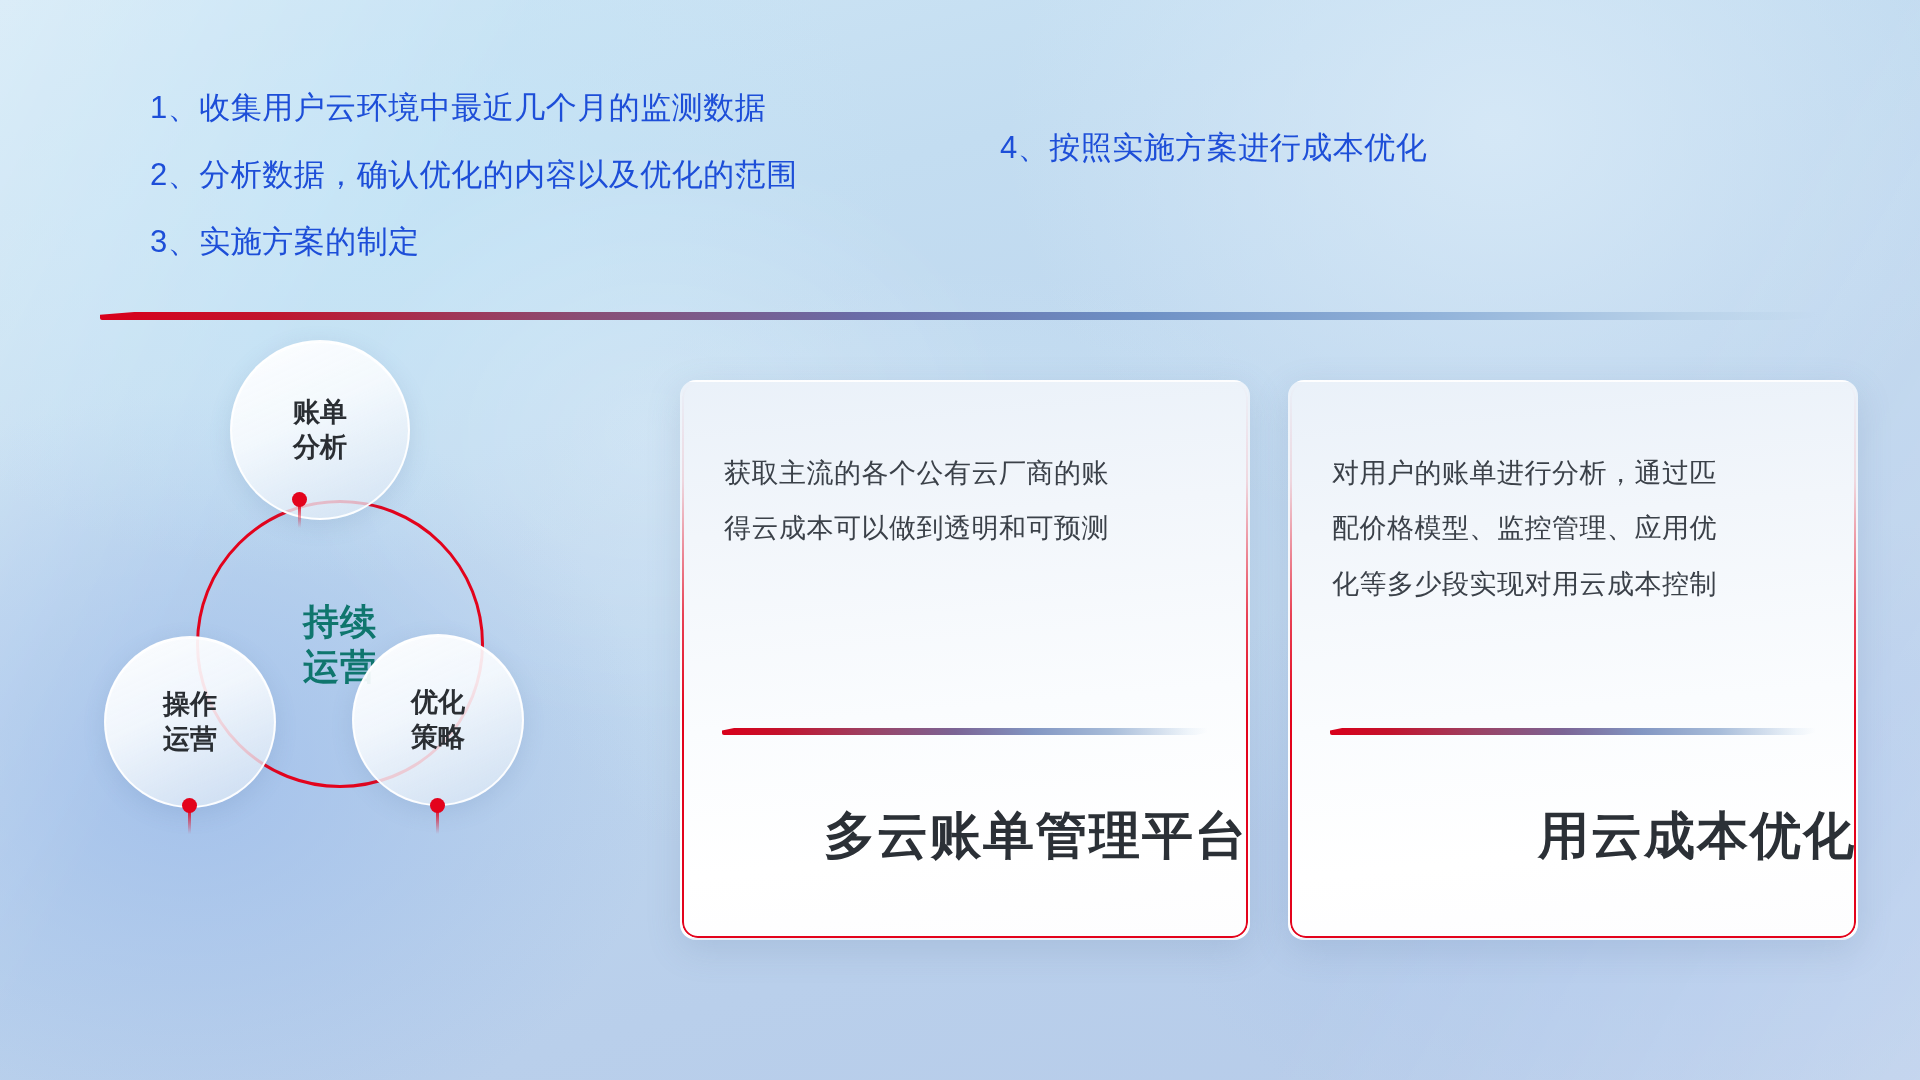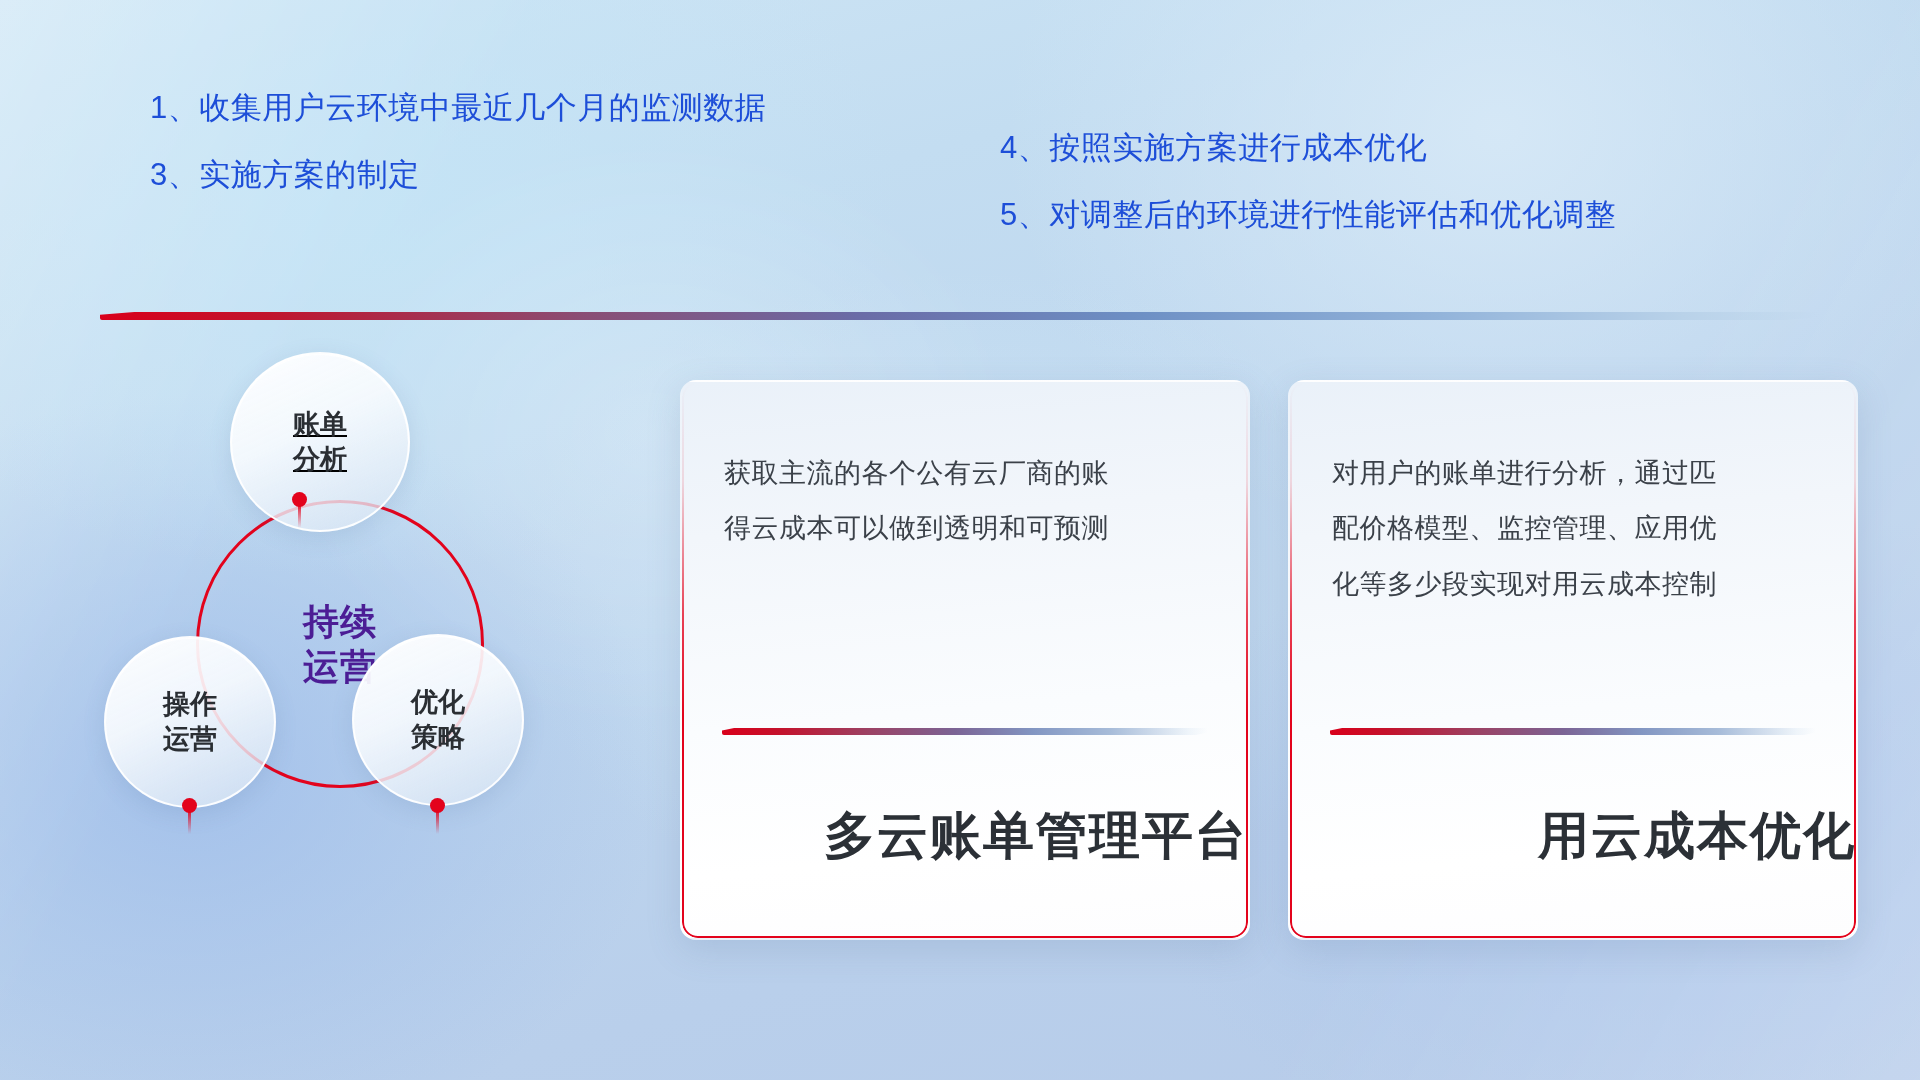--- a/index.html
+++ b/index.html
@@ -61,31 +61,31 @@
     background: transparent;
   }
   .ring.main { left: 106px; top: 160px; width: 288px; height: 288px; }
   .bubble {
     position: absolute; border-radius: 50%;
     background: linear-gradient(155deg, rgba(255,255,255,0.96) 0%, rgba(248,251,254,0.9) 42%, rgba(214,228,243,0.72) 100%);
     border: 2px solid rgba(255,255,255,0.92);
     box-shadow: 0 6px 22px rgba(90,120,160,0.16), inset 0 1px 0 rgba(255,255,255,0.9);
     display: flex; align-items: center; justify-content: center;
   }
-  .bubble.top    { left: 140px; top: 12px;   width: 180px; height: 180px; text-decoration: underline; }
+  .bubble.top    { left: 140px; top: 0px;   width: 180px; height: 180px; }
   .bubble.bleft  { left: 14px;  top: 296px; width: 172px; height: 172px; }
   .bubble.bright { left: 262px; top: 294px; width: 172px; height: 172px; }
   .bubble-label {
     font-size: 27px; font-weight: bold; color: #2a2e33;
     line-height: 1.28; text-align: center; white-space: pre-line;
   }
   .center-label {
     position: absolute; left: 106px; top: 160px; width: 288px; height: 288px;
     display: flex; align-items: center; justify-content: center;
-    font-size: 36px; font-weight: bold; color: #4c1d95;
+    font-size: 36px; font-weight: bold; color: #0f766e;
     line-height: 1.25; text-align: center; white-space: pre-line;
     letter-spacing: 1px;
   }
   .node-dot {
     position: absolute; width: 15px; height: 15px; border-radius: 50%;
     background: #e3031c;
   }
   .node-dot.top    { left: 202px; top: 152px; }
   .node-dot.bleft  { left: 92px;  top: 458px; }
   .node-dot.bright { left: 340px; top: 458px; }
@@ -139,26 +139,26 @@
 </style>
 </head>
 <body>
 
 <div class="sheen"></div>
 
 <div class="lists">
 
   <div class="list-col left">
     <div class="list-item">1、收集用户云环境中最近几个月的监测数据</div>
+    <div class="list-item">2、分析数据，确认优化的内容以及优化的范围</div>
     <div class="list-item">3、实施方案的制定</div>
   </div>
 
   <div class="list-col right">
     <div class="list-item">4、按照实施方案进行成本优化</div>
-    <div class="list-item">5、对调整后的环境进行性能评估和优化调整</div>
   </div>
 
 </div>
 
 <div class="top-rule"></div>
 
 <div class="venn">
 
   <div class="ring main"></div>
 

